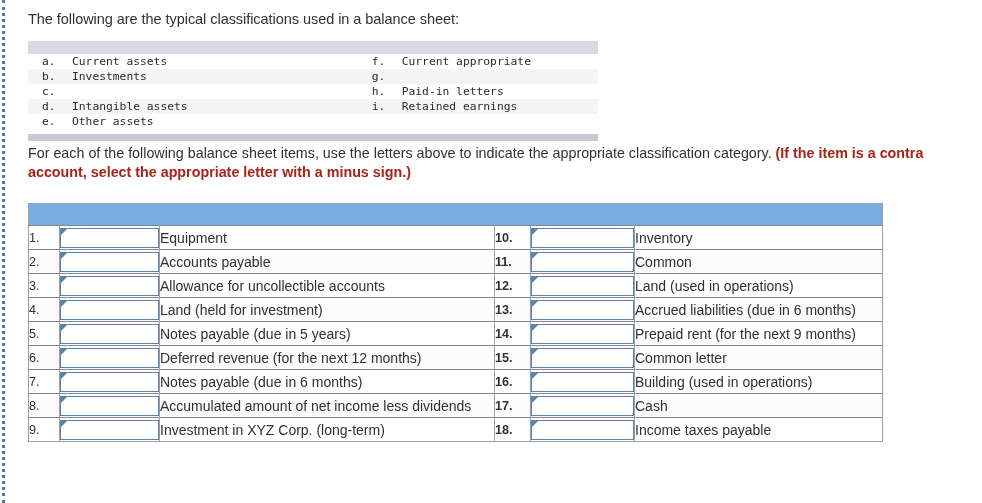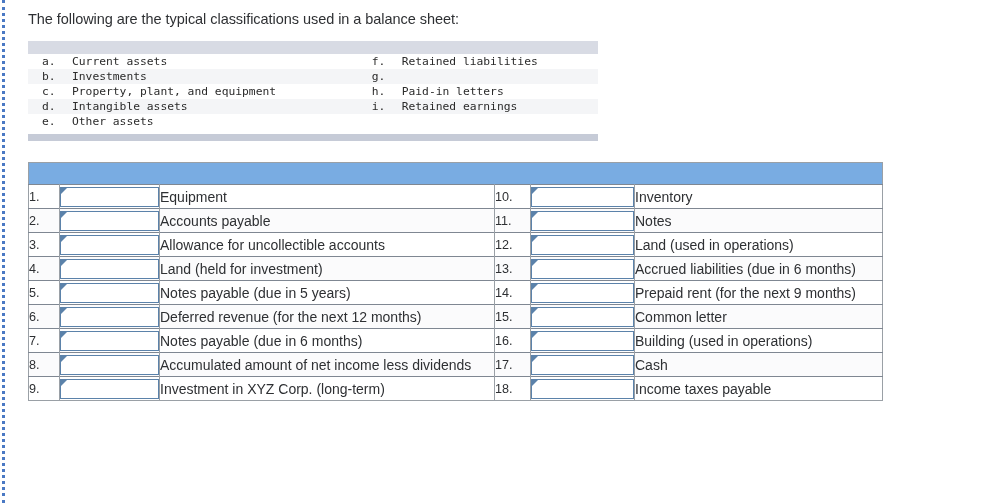--- a/index.html
+++ b/index.html
@@ -126,21 +126,21 @@
   }
   .ans-table tr.item-row.stripe > td { background: #fbfbfc; }
 
   td.num {
     width: 31px;
     font-size: 12.6px;
     color: #2e3033;
     padding-left: 7px;
     border-right: 1px solid #9aa0a6;
   }
-  td.num.right-num { width: 36px; }
+  td.num.right-num { width: 36px; font-weight: bold; }
 
   td.inputcell {
     width: 100px;
     padding: 0 2px 0 1px;
     border-right: 1px solid #9aa0a6;
   }
   td.inputcell.right-inputcell { width: 104px; }
 
   .answer-box {
     position: relative;
@@ -187,42 +187,43 @@
 
 <div class="page">
 
   <div class="intro">The following are the typical classifications used in a balance sheet:</div>
 
   <div class="class-panel">
     <div class="band-top"></div>
     <div class="class-grid" id="legend-grid">
         <div class="class-row">
           <div class="class-cell left"><span class="cl-letter">a.</span><span>Current assets</span></div>
-          <div class="class-cell right"><span class="cl-letter">f.</span><span>Retained liabilities</span></div>
+          <div class="class-cell right"><span class="cl-letter">f.</span><span>Current appropriate</span></div>
         </div>
         <div class="class-row alt">
           <div class="class-cell left"><span class="cl-letter">b.</span><span>Investments</span></div>
           <div class="class-cell right"><span class="cl-letter">g.</span></div>
         </div>
         <div class="class-row">
-          <div class="class-cell left"><span class="cl-letter">c.</span><span>Property, plant, and equipment</span></div>
+          <div class="class-cell left"><span class="cl-letter">c.</span></div>
           <div class="class-cell right"><span class="cl-letter">h.</span><span>Paid-in letters</span></div>
         </div>
         <div class="class-row alt">
           <div class="class-cell left"><span class="cl-letter">d.</span><span>Intangible assets</span></div>
           <div class="class-cell right"><span class="cl-letter">i.</span><span>Retained earnings</span></div>
         </div>
         <div class="class-row">
           <div class="class-cell left"><span class="cl-letter">e.</span><span>Other assets</span></div>
           <div class="class-cell right"><span class="cl-letter"></span><span></span></div>
         </div>
       </div>
     <div class="band-bottom"></div>
   </div>
 
+  <div class="required-body"><span>For each of the following balance sheet items, use the letters above to indicate the appropriate classification category. </span><span class="red-note">(If the item is a contra account, select the appropriate letter with a minus sign.)</span></div>
 
   <table class="ans-table">
     <colgroup>
       <col style="width:31px">
         <col style="width:100px">
         <col style="width:335px">
       <col style="width:36px">
         <col style="width:104px">
         <col style="width:248px">
     </colgroup>
@@ -257,21 +258,21 @@
             </div>
           </td>
           <td class="desc left-desc">Accounts payable</td>
           <td class="num right-num">11.</td>
           <td class="inputcell right-inputcell">
             <div class="answer-box">
               <span class="corner-tri2"></span>
               <span class="answer-text"></span>
             </div>
           </td>
-          <td class="desc right-desc">Notes</td>
+          <td class="desc right-desc">Common</td>
         </tr>
         <tr class="item-row">
           <td class="num ">3.</td>
           <td class="inputcell ">
             <div class="answer-box">
               <span class="corner-tri2"></span>
               <span class="answer-text"></span>
             </div>
           </td>
           <td class="desc left-desc">Allowance for uncollectible accounts</td>

